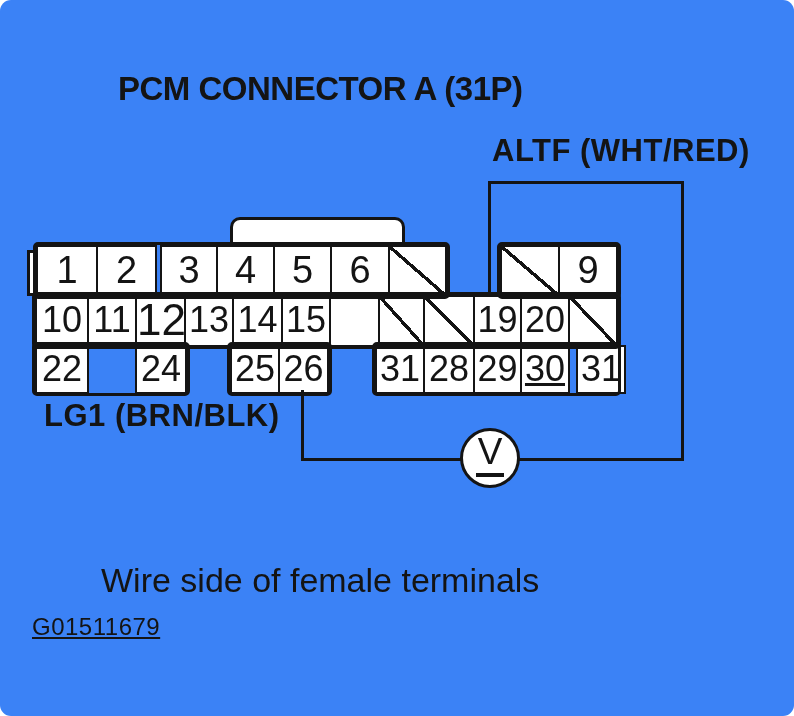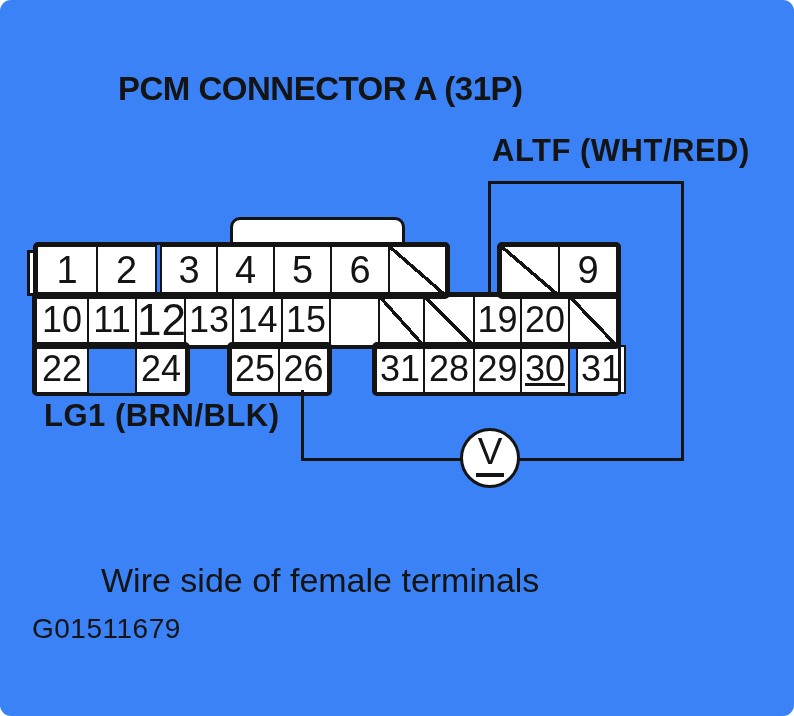--- a/index.html
+++ b/index.html
@@ -5,21 +5,21 @@
   html,body{margin:0;padding:0;background:#fff;}
   .page{
     position:relative;width:794px;height:716px;background:#3b82f6;overflow:hidden;
     font-family:"Liberation Sans",sans-serif;color:#141414;border-radius:11px;
   }
   .txt{position:absolute;white-space:nowrap;}
   .title{left:118px;top:70px;font-size:33px;font-weight:bold;letter-spacing:-0.5px;}
   .label-altf{left:492px;top:133px;font-size:31px;font-weight:bold;letter-spacing:0.5px;}
   .label-lg1{left:44px;top:398px;font-size:31px;font-weight:bold;letter-spacing:0.5px;}
   .caption{left:101px;top:561px;font-size:34px;}
-  .figid{left:32px;top:613px;font-size:28px;letter-spacing:0.5px;}
+  .figid{left:32px;top:613px;font-size:24px;letter-spacing:0.5px;text-decoration:underline;}
 
   .cells-layer{position:absolute;inset:0;}
   .cell{
     position:absolute;box-sizing:border-box;background:#fff;
     border:2px solid #141414;text-align:center;z-index:2;
     font-family:"Liberation Sans",sans-serif;color:#141414;
   }
   .cell.diag{
     background-image:linear-gradient(to top right,
       transparent calc(50% - 1.7px),

